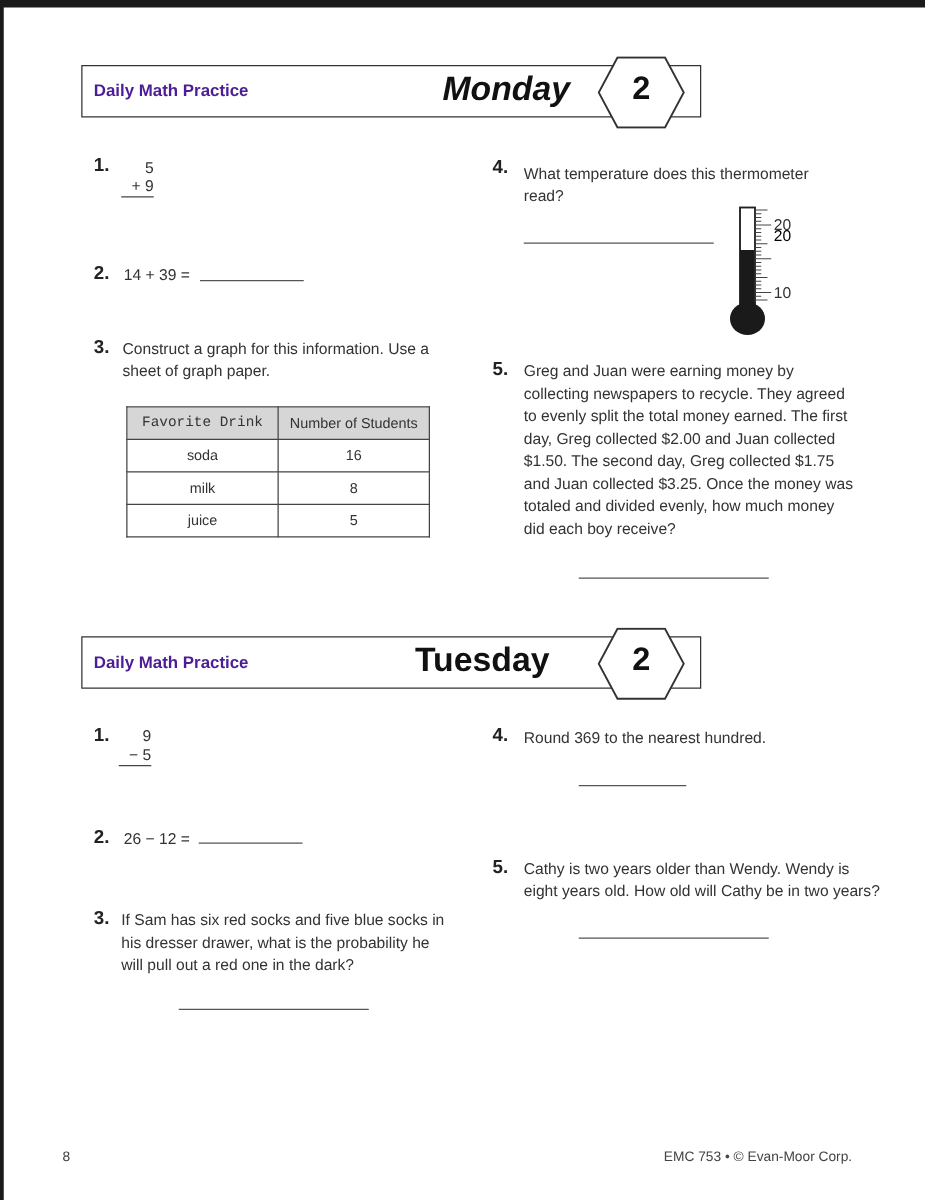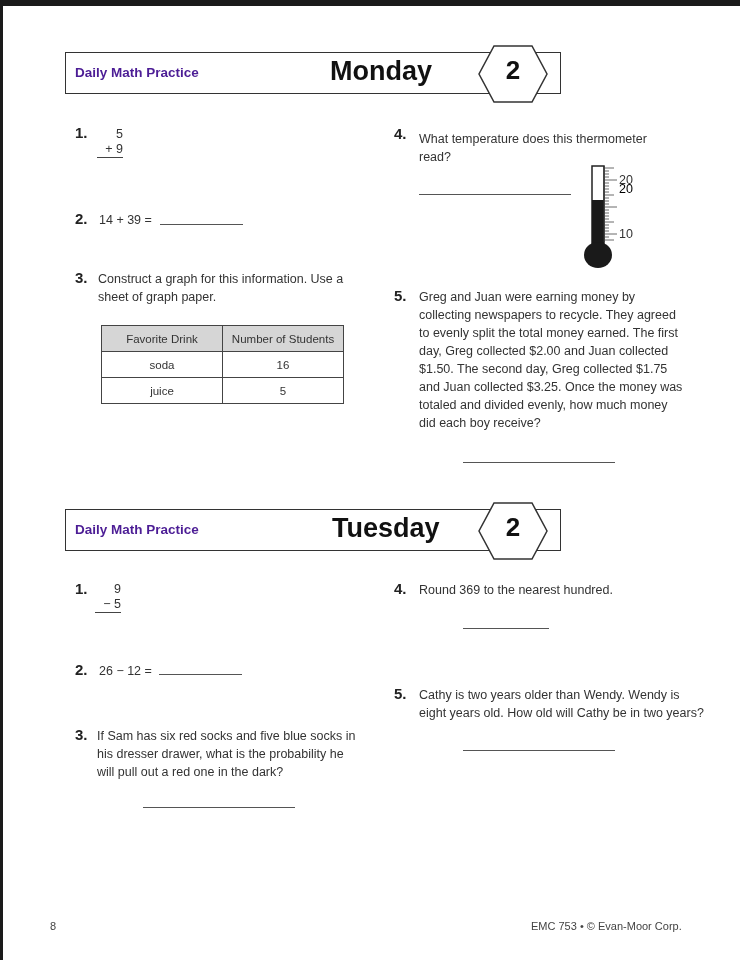--- a/index.html
+++ b/index.html
@@ -21,21 +21,21 @@
   table.drinks th { background:#d6d6d6; }
   .footer { position:absolute; top:914px; font-size:11px; color:#444; }
 </style>
 </head>
 <body>
 
 <div class="page">
 
   <div class="banner" style="top:46px;">
     <span class="label">Daily Math Practice</span>
-    <span class="day" style="left:264px;">Monday</span>
+    <span class="day" style="left:288px;font-style:italic;">Monday</span>
     <div class="hex" style="left:412px;">
       <svg width="70" height="58" viewBox="0 0 70 58">
           <polygon points="16,1 54,1 69,29 54,57 16,57 1,29" fill="#fff" stroke="#333" stroke-width="1.5"></polygon>
         </svg>
       <span>2</span>
     </div>
   </div>
 
   <span class="qnum" style="left:72px;top:118px;">1.</span>
   <div class="vert" style="left:94px;top:121px;">
@@ -46,26 +46,30 @@
   <span class="qnum" style="left:72px;top:204px;">2.</span>
   <span class="qtext" style="left:96px;top:205px;">14 + 39 =</span>
   <div class="blank" style="left:157px;top:218px;width:83px;"></div>
 
   <span class="qnum" style="left:72px;top:263px;">3.</span>
   <span class="qtext" style="left:95px;top:264px;width:250px;">Construct a graph for this information. Use a sheet of graph paper.</span>
 
   <table class="drinks">
     <tbody>
         <tr>
-      <th style="width:120px;">Favorite Drink</th>
+      <th style="width:120px;font-family:Liberation Mono, monospace;">Favorite Drink</th>
       <th style="width:120px;">Number of Students</th>
     </tr>
     <tr>
       <td>soda</td>
       <td>16</td>
+    </tr>
+    <tr>
+      <td>milk</td>
+      <td>8</td>
     </tr>
     <tr>
       <td>juice</td>
       <td>5</td>
     </tr>
   </tbody>
     </table>
 
   <span class="qnum" style="left:391px;top:119px;">4.</span>
   <span class="qtext" style="left:416px;top:124px;width:250px;">What temperature does this thermometer read?</span>

